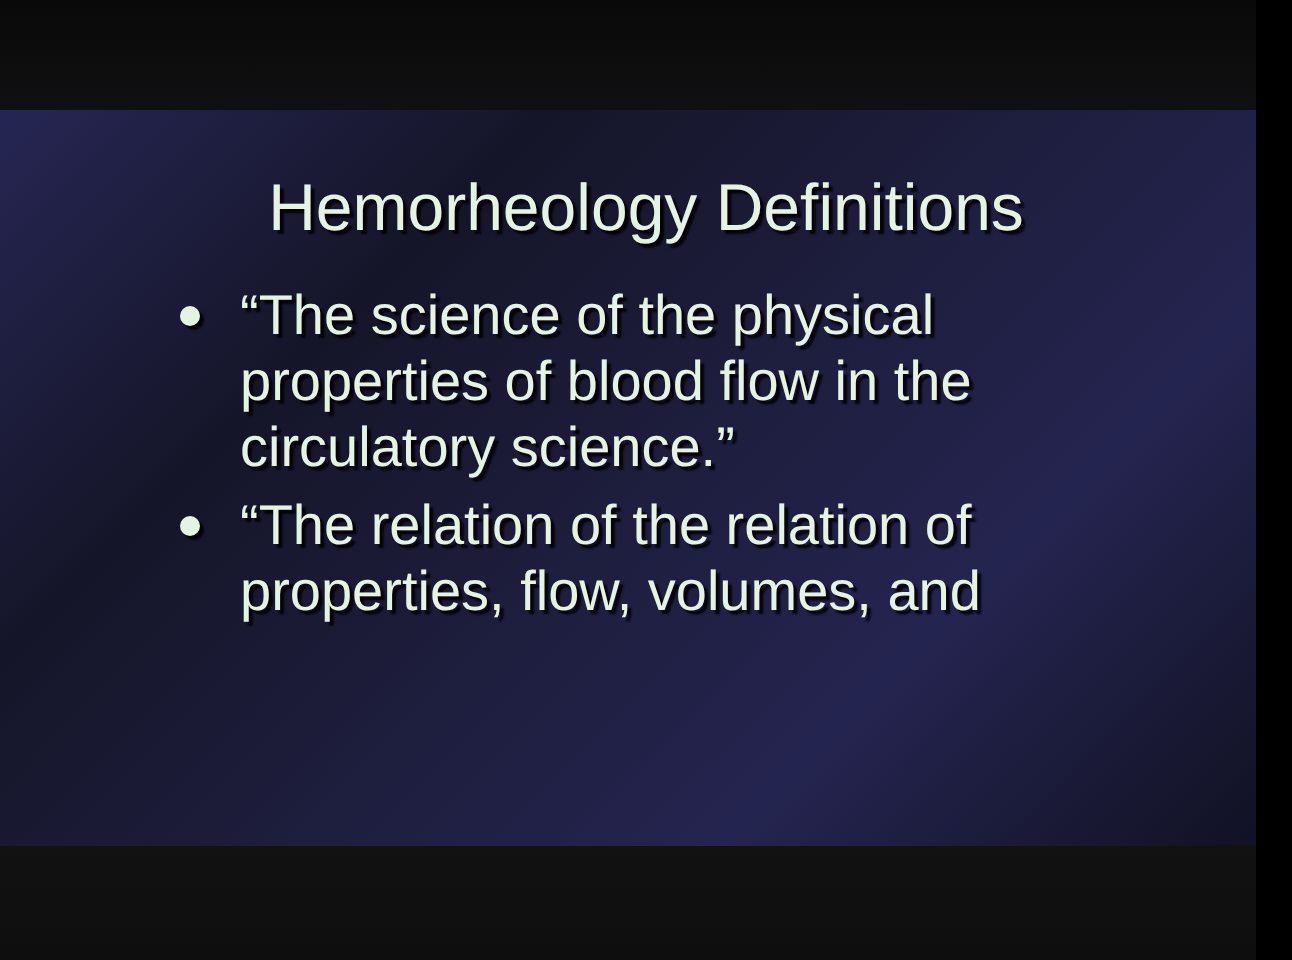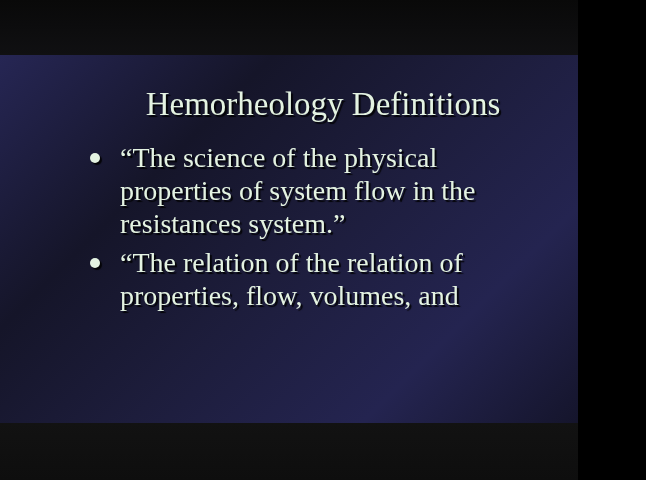--- a/index.html
+++ b/index.html
@@ -2,25 +2,25 @@
 <html><head>
 <meta charset="utf-8">
 <style>
   html, body {
     margin: 0;
     padding: 0;
     background: #000;
   }
   .stage {
     position: relative;
-    width: 578px;
+    width: 628px;
     height: 480px;
     overflow: hidden;
     background: #0c0c0c;
-    font-family: Liberation Serif, serif;
+    font-family: Liberation Sans, sans-serif;
   }
   .letterbox {
     position: absolute;
     left: 0;
     right: 0;
     background: #0d0d0d;
   }
   .letterbox.top { top: 0; height: 55px; background: linear-gradient(180deg, #090909, #101012); }
   .letterbox.bottom { bottom: 0; height: 57px; background: linear-gradient(180deg, #121212, #0e0e0e); }
   .slide {
@@ -82,22 +82,22 @@
   <div class="slide">
 
     <h1 class="slide-title">Hemorheology Definitions</h1>
 
     <ul class="bullet-list">
 
       <li class="bullet-item">
         <span class="bullet-dot"></span>
         <span>
           <span class="bullet-line">“The science of the physical</span>
-          <span class="bullet-line">properties of system flow in the</span>
-          <span class="bullet-line">resistances system.”</span>
+          <span class="bullet-line">properties of blood flow in the</span>
+          <span class="bullet-line">circulatory science.”</span>
         </span>
       </li>
 
       <li class="bullet-item">
         <span class="bullet-dot"></span>
         <span>
           <span class="bullet-line">“The relation of the relation of</span>
           <span class="bullet-line">properties, flow, volumes, and</span>
         </span>
       </li>

